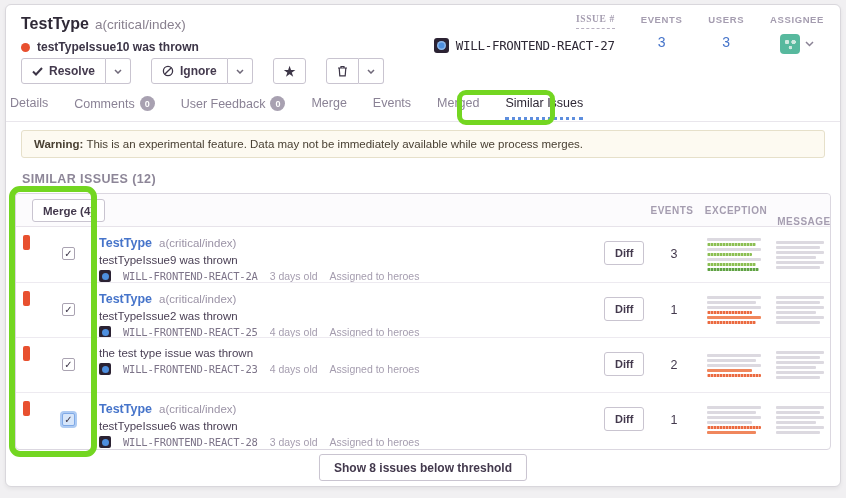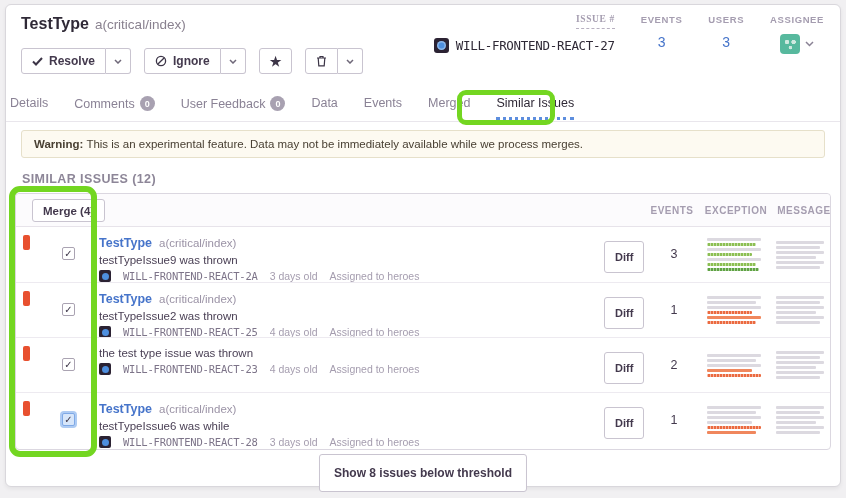--- a/index.html
+++ b/index.html
@@ -39,21 +39,21 @@
   .avatar {
     width:20px; height:20px; border-radius:4px;
     background:
       radial-gradient(circle at 35% 40%, #cfe9df 0 2px, transparent 2.5px),
       radial-gradient(circle at 68% 40%, #cfe9df 0 2px, transparent 2.5px),
       radial-gradient(circle at 52% 68%, #cfe9df 0 1.5px, transparent 2px),
       #57b99e;
   }
 
   
-  .toolbar { position:absolute; left:15px; top:43px; display:flex; gap:13px; }
+  .toolbar { position:absolute; left:15px; top:53px; display:flex; gap:20px; }
   .btn {
     background:#fff; border:1px solid #c9c4d0; border-radius:3px;
     font-family:"Liberation Sans", sans-serif;
     font-size:12px; font-weight:bold; color:#43394d;
     padding:5px 10px; display:flex; align-items:center; gap:6px;
     height:26px; cursor:pointer; white-space:nowrap;
   }
   .btn-group { display:flex; }
   .btn-group .btn:first-child { border-top-right-radius:0; border-bottom-right-radius:0; }
   .btn-group .btn + .btn { border-left:none; border-top-left-radius:0; border-bottom-left-radius:0; padding:5px 8px; }
@@ -88,73 +88,77 @@
 
   .panel {
     position:absolute; left:9px; right:9px; top:188px; height:257px;
     background:#fff; border:1px solid #dbd7e0; border-radius:4px;
   }
   .panel-head { position:relative; height:33px; border-bottom:1px solid #e7e3ea; background:#fcfbfd; border-radius:4px 4px 0 0; }
   .merge-btn { position:absolute; left:16px; top:5px; padding:4px 10px; font-size:11.5px; height:23px; }
   .col-label { position:absolute; top:11px; font-size:10px; font-weight:bold; color:#a59db0; letter-spacing:.5px; text-align:center; width:72px; }
   .col-events { left:620px; }
   .col-exception { left:684px; }
-  .col-message { left:752px; }
+  .col-message { left:752px;margin-top:11px; }
 
   .sim-row { position:relative; height:55px; border-top:1px solid #edeaf0; }
   .sim-row:first-child { border-top:none; }
   .row-level { position:absolute; left:7px; top:8px; width:7px; height:15px; border-radius:2px; background:#e8502f; }
   .row-check {
     position:absolute; left:46px; top:20px; width:13px; height:13px;
     border:1px solid #aaa3b2; border-radius:2px; background:#fff;
     display:flex; align-items:center; justify-content:center;
     font-size:10px; line-height:1; color:#3c3547; cursor:pointer;
   }
   .row-check.hl { background:#d7e6fa; border-color:#7fa9e6; box-shadow:0 0 0 2px #aecbf3; }
   .row-text { position:absolute; left:83px; top:6px; }
   .row-title { font-size:12.5px; font-weight:bold; color:#4674ca; cursor:pointer; }
   .row-culprit { font-size:11.5px; color:#9b93a6; margin-left:7px; }
   .row-msg { font-size:11.5px; color:#493f54; margin-top:3px; }
   .row-meta { display:flex; align-items:center; gap:12px; margin-top:4px; }
   .mini-icon { width:12px; height:12px; border-radius:2px; background:#2b2233; display:flex; align-items:center; justify-content:center; }
   .mini-icon .atom { width:7px; height:7px; border-radius:50%; background:#4e8fdf; }
   .row-shortid { font-family:"DejaVu Sans Mono", monospace; font-size:10.5px; color:#7d7489; letter-spacing:-.2px; }
   .row-age, .row-assigned { font-size:10.5px; color:#a59daf; }
-  .diff-btn { position:absolute; left:588px; top:14px; padding:4px 10px; font-size:11px; height:32px; }
+  .diff-btn { position:absolute; left:588px; top:14px; padding:4px 10px; font-size:11px; height:24px; }
   .row-events { position:absolute; left:622px; top:20px; width:72px; text-align:center; font-size:12.5px; color:#43394d; }
   .bar-stack { position:absolute; top:0; bottom:0; display:flex; flex-direction:column; justify-content:center; gap:2px; }
   .stack-exception { left:691px; width:56px; }
   .stack-message { left:760px; width:50px; }
   .bar { height:3px; border-radius:1px; }
   .bar:nth-child(1){width:96%} .bar:nth-child(2){width:88%} .bar:nth-child(3){width:96%}
   .bar:nth-child(4){width:80%} .bar:nth-child(5){width:96%} .bar:nth-child(6){width:88%}
   .bar:nth-child(7){width:92%}
   .bar-gray { background:#dcd9e0; }
   .bar-green { background:#8cbf53; }
   .bar-green-dark { background:#5fa243; }
   .bar-orange { background:#f0875d; }
   .bar-orange-dot { background:#eb6a40; }
   .bar-green, .bar-green-dark, .bar-orange-dot {
     background-image:repeating-linear-gradient(90deg, rgba(255,255,255,.5) 0 1px, transparent 1px 3px);
   }
 
-  .show-more { position:absolute; left:50%; top:449px; transform:translateX(-50%); padding:7px 14px; font-size:12px; height:38px; }
+  .show-more { position:absolute; left:50%; top:449px; transform:translateX(-50%); padding:7px 14px; font-size:12px; height:27px; }
 
   
   .anno { position:absolute; border:5px solid #73d621; border-radius:9px; pointer-events:none; z-index:9; }
   #anno-merge { left:3px; top:181px; width:88px; height:271px; border-width:6px; border-radius:11px; }
 </style>
 </head>
 <body>
 
 <div class="card">
 
   <div class="issue-header">
     <div class="title-line">
       <span class="title">TestType</span><span class="culprit">a(critical/index)</span>
+    </div>
+    <div class="event-line">
+      <span class="level-dot"></span>
+      <span class="event-msg">testTypeIssue10 was thrown</span>
     </div>
   </div>
 
   <div class="stats">
     <div class="stat-col right-align">
       <span class="stat-label dashed">ISSUE #</span>
       <span class="issue-id-value">
         <span class="project-icon">
             <span class="atom"></span>
           </span>
@@ -231,21 +235,21 @@
       </div>
       <div class="tab">
         <span>Comments</span>
         <span class="badge">0</span>
       </div>
       <div class="tab">
         <span>User Feedback</span>
         <span class="badge">0</span>
       </div>
       <div class="tab">
-        <span>Data</span>
+        <span>Merge</span>
       </div>
       <div class="tab">
         <span>Events</span>
       </div>
       <div class="tab">
         <span>Merged</span>
       </div>
       <div class="tab active">
         <span>Similar Issues</span>
       </div>
@@ -376,21 +380,21 @@
             <div class="bar bar-gray"></div>
             <div class="bar bar-gray"></div>
             <div class="bar bar-gray"></div>
           </div>
         </div>
         <div class="sim-row">
           <span class="row-level"></span>
           <span class="row-check hl">✓</span>
           <div class="row-text">
             <div><span class="row-title">TestType</span><span class="row-culprit">a(critical/index)</span></div>
-            <div class="row-msg">testTypeIssue6 was while</div>
+            <div class="row-msg">testTypeIssue6 was thrown</div>
             <div class="row-meta">
               <span class="mini-icon">
                 <span class="atom"></span>
               </span>
               <span class="row-shortid">WILL-FRONTEND-REACT-28</span>
               <span class="row-age">3 days old</span>
               <span class="row-assigned">Assigned to heroes</span>
             </div>
           </div>
           <button class="btn diff-btn">Diff</button>

